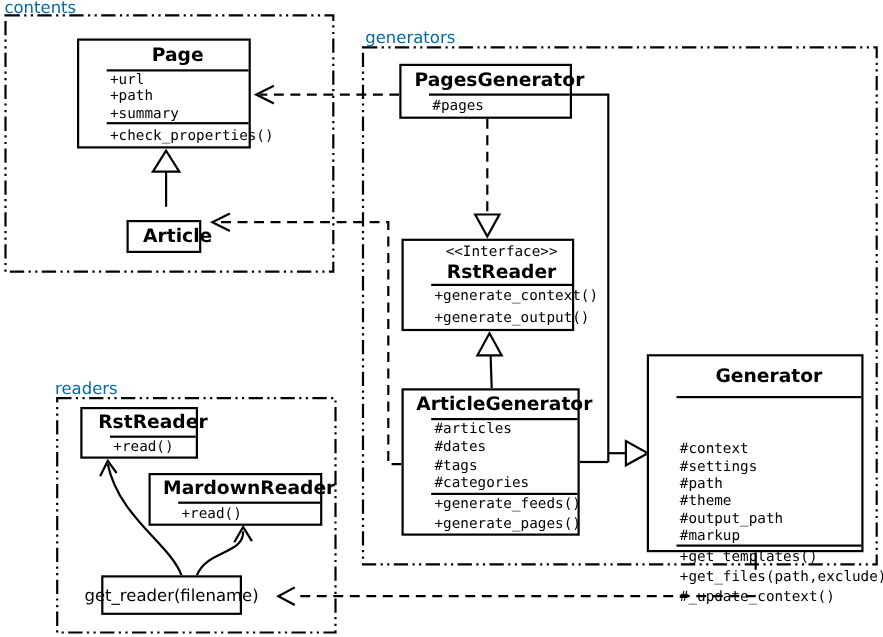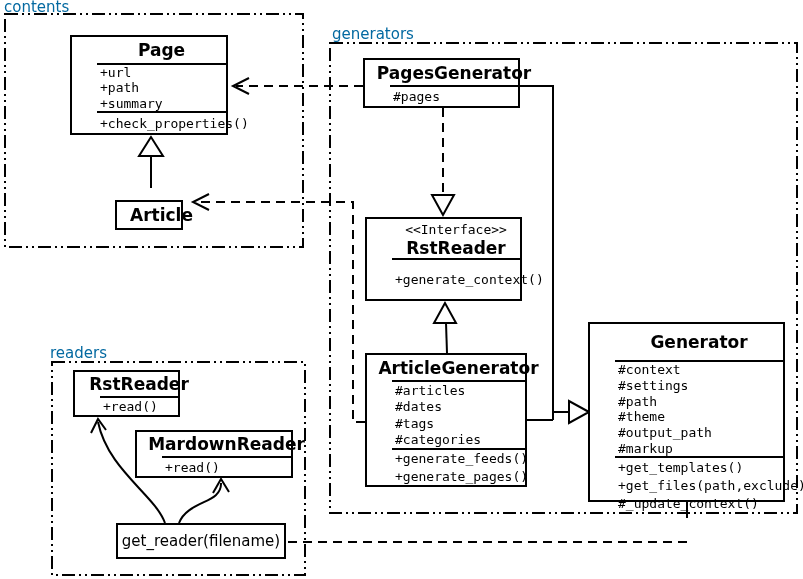--- a/index.html
+++ b/index.html
@@ -97,20 +97,21 @@
       <div class="uml-member">#pages</div>
     </div>
   </div>
 
   <div class="uml-class" style="left:365px;top:217px;width:157px;height:84px;">
     <div class="stereotype" style="height:18px;">&lt;&lt;Interface&gt;&gt;</div>
     <div class="uml-title" style="height:21px;">RstReader</div>
     <div class="uml-sep"></div>
     <div class="uml-section" style="height:39px;">
       <div class="uml-member">+generate_context()</div>
+      <div class="uml-member">+generate_output()</div>
     </div>
   </div>
 
   <div class="uml-class" style="left:365px;top:353px;width:162px;height:134px;">
     <div class="uml-title" style="height:25px;">ArticleGenerator</div>
     <div class="uml-sep"></div>
     <div class="uml-section" style="height:66px;">
       <div class="uml-member">#articles</div>
       <div class="uml-member">#dates</div>
       <div class="uml-member">#tags</div>
@@ -119,21 +120,21 @@
     <div class="uml-sep"></div>
     <div class="uml-section" style="height:35px;">
       <div class="uml-member">+generate_feeds()</div>
       <div class="uml-member">+generate_pages()</div>
     </div>
   </div>
 
   <div class="uml-class" style="left:588px;top:322px;width:197px;height:180px;">
     <div class="uml-title" style="height:36px;">Generator</div>
     <div class="uml-sep"></div>
-    <div class="uml-section" style="height:94px;">
+    <div class="uml-section" style="height:94px;margin-top:39px;">
       <div class="uml-member">#context</div>
       <div class="uml-member">#settings</div>
       <div class="uml-member">#path</div>
       <div class="uml-member">#theme</div>
       <div class="uml-member">#output_path</div>
       <div class="uml-member">#markup</div>
     </div>
     <div class="uml-sep"></div>
     <div class="uml-section" style="height:54px;">
       <div class="uml-member">+get_templates()</div>
@@ -151,17 +152,17 @@
   </div>
 
   <div class="uml-class" style="left:135px;top:430px;width:158px;height:48px;">
     <div class="uml-title" style="height:24px;">MardownReader</div>
     <div class="uml-sep"></div>
     <div class="uml-section" style="height:18px;">
       <div class="uml-member">+read()</div>
     </div>
   </div>
 
-  <div class="plain-box" style="left:92px;top:523px;width:170px;height:36px;margin-left:24px;">
+  <div class="plain-box" style="left:92px;top:523px;width:128px;height:36px;">
     <span>get_reader(filename)</span>
   </div>
 
 </div>
 
 </body></html>

